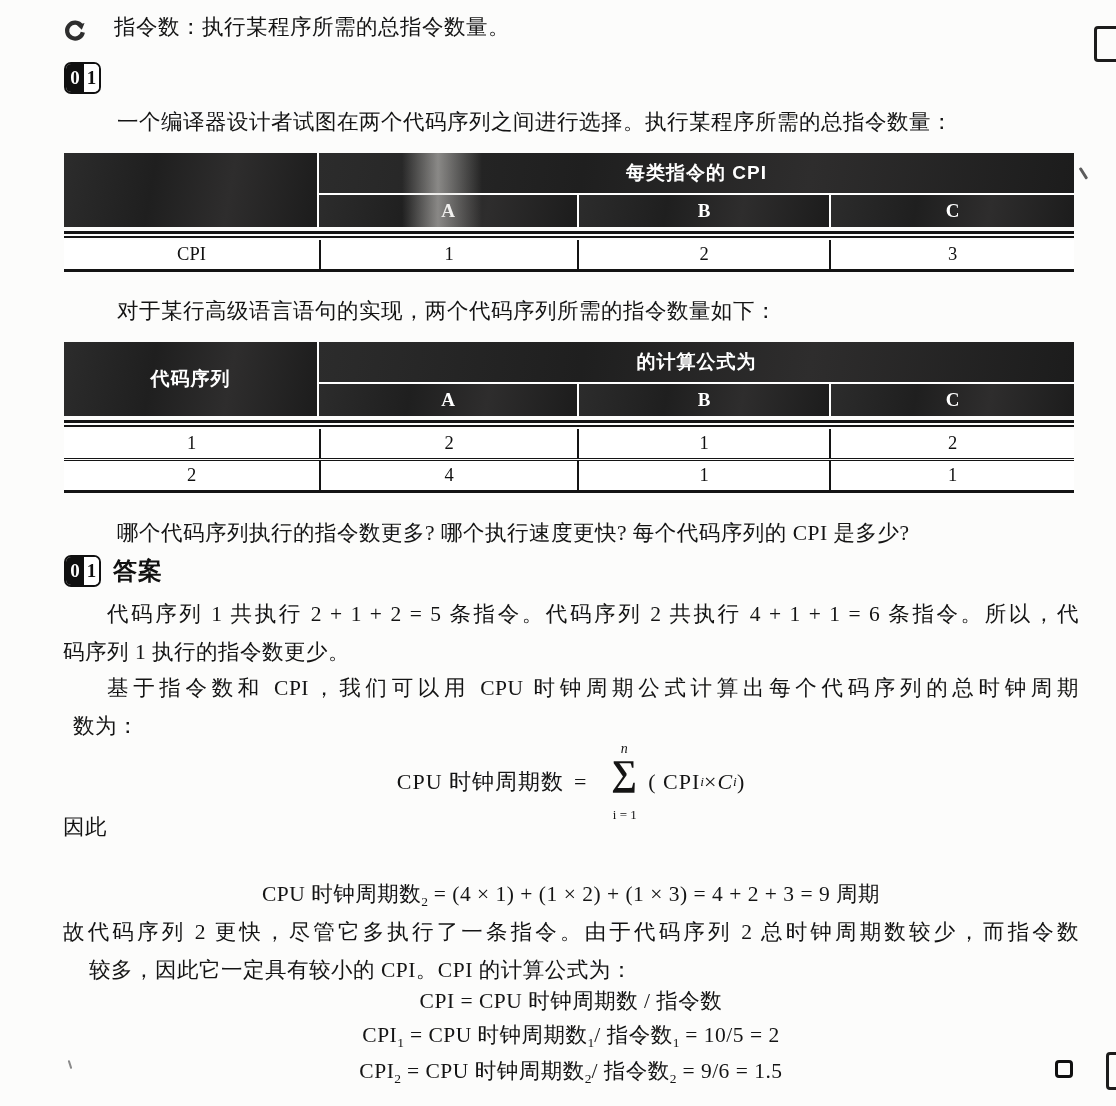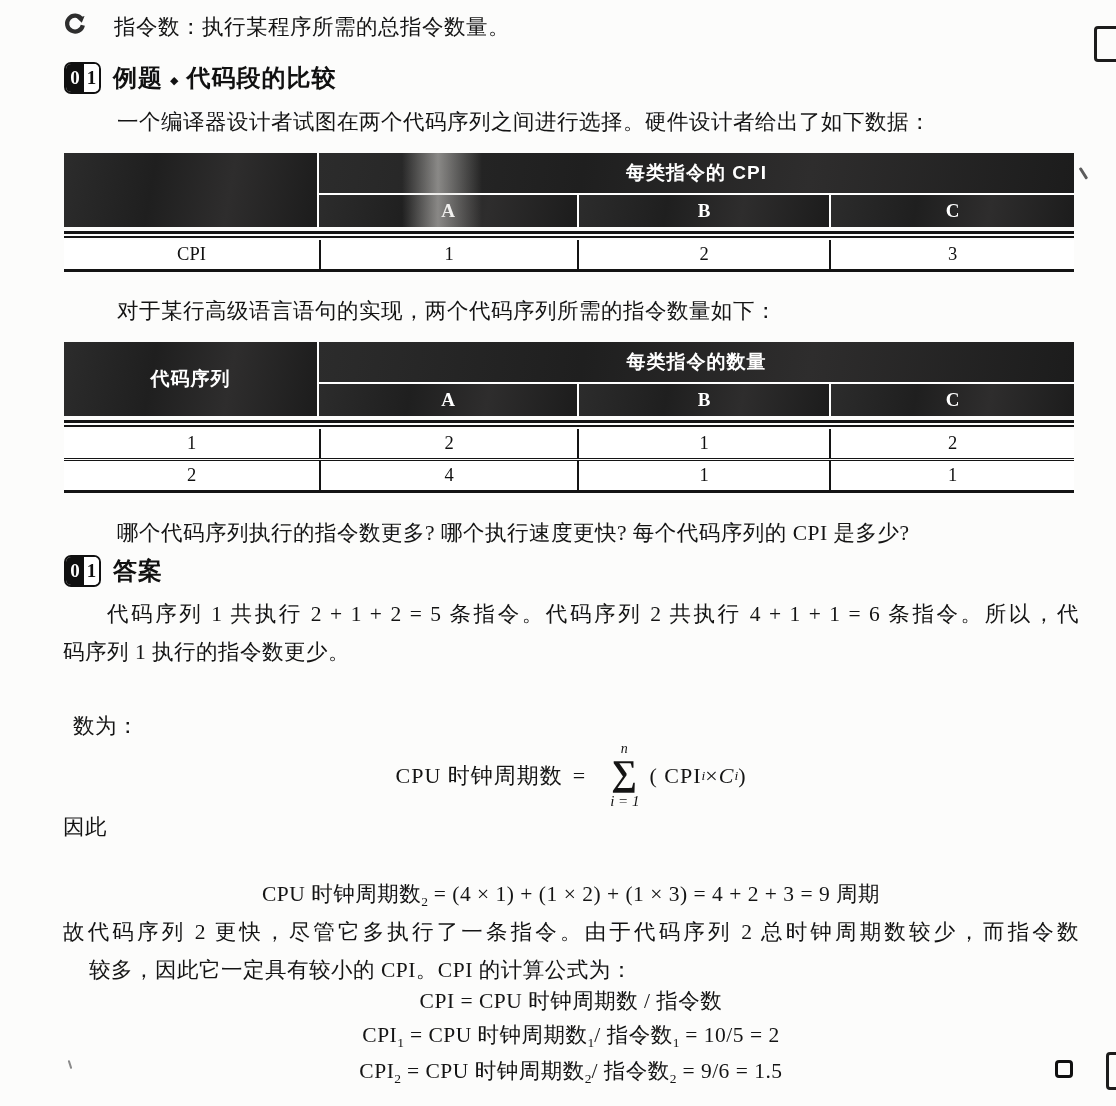--- a/index.html
+++ b/index.html
@@ -64,54 +64,53 @@
     position:absolute;top:0;width:80px;height:100%;
     background:linear-gradient(90deg,rgba(255,255,255,0),rgba(220,218,214,.55) 45%,rgba(255,255,255,0));
     pointer-events:none;
   }
 
   
   .formula-row{display:flex;align-items:center;justify-content:center;width:1016px;font-size:22px;letter-spacing:1px;}
   .sigma-stack{display:inline-flex;flex-direction:column;align-items:center;line-height:1;margin:0 10px 0 14px;}
   .sigma-top{font-size:14px;font-style:italic;margin-bottom:1px;}
   .sigma-glyph{font-size:36px;font-weight:700;line-height:0.9;}
-  .sigma-bottom{font-size:15px;margin-top:5px;font-style:italic;letter-spacing:0;}
+  .sigma-bottom{font-size:13px;margin-top:19px;letter-spacing:0;}
   .subn{font-size:13.5px;vertical-align:-5px;letter-spacing:0;}
   .ital{font-style:italic;}
   .eqline{font-size:21.5px;letter-spacing:0.5px;}
 
   
   .bracket{border:3px solid #1c1c1c;border-radius:4px;background:transparent;box-sizing:border-box;}
   .sq{border:3px solid #101010;border-radius:4px;box-sizing:border-box;}
   .tick{background:#5c5c5c;border-radius:1px;}
 </style>
 </head>
 <body>
 
 <div id="page">
 
-  <div class="abs" style="left:63px;top:12px;display:flex;align-items:flex-start;gap:28px;">
+  <div class="abs" style="left:63px;top:12px;display:flex;align-items:flex-end;gap:28px;">
     <span style="display:inline-flex;">
       <svg width="23" height="23" viewBox="0 0 24 24">
         <path d="M19.5 7.5 A8.3 8.3 0 1 0 20.7 13.8" fill="none" stroke="#2e2e2e" stroke-width="4.4"></path>
         <path d="M22.5 4.2 L19.6 11.2 L14.6 6.4 Z" fill="#2e2e2e"></path>
       </svg>
     </span>
     <span class="bodytxt serif">指令数：执行某程序所需的总指令数量。</span>
   </div>
 
   <div class="abs sec-row" style="left:64px;top:62px;">
     <span class="badge">
       <span class="bl">0</span>
       <span class="br">1</span>
     </span>
-    <span class="hei sec-title"><span>例题</span><span class="diamond">◆</span><span>代码段的比较</span></span>
-  </div>
-
-  <div class="abs bodytxt serif" style="left:117px;top:107px;">一个编译器设计者试图在两个代码序列之间进行选择。硬件设计者给出了如下数据：</div>
+  </div>
+
+  <div class="abs bodytxt serif" style="left:117px;top:107px;">一个编译器设计者试图在两个代码序列之间进行选择。执行某程序所需的总指令数量：</div>
 
   <div class="abs dtable" style="left:64px;top:153px;">
     <div class="tgrid hgrid" style="position:relative;">
       <div class="hcell corner"></div>
       <div class="hcell merged hei">
         <span class="htxt">每类指令的 CPI</span>
       </div>
       <div class="hcell subc" style="grid-column:2;">
         <span class="coltxt">A</span>
       </div>
@@ -135,21 +134,21 @@
   </div>
 
   <div class="abs bodytxt serif" style="left:117px;top:296px;">对于某行高级语言语句的实现，两个代码序列所需的指令数量如下：</div>
 
   <div class="abs dtable" style="left:64px;top:342px;">
     <div class="tgrid hgrid">
       <div class="hcell corner">
         <span class="htxt hei">代码序列</span>
       </div>
       <div class="hcell merged hei">
-        <span class="htxt">每类指令的数量</span>
+        <span class="htxt">的计算公式为</span>
       </div>
       <div class="hcell subc" style="grid-column:2;">
         <span class="coltxt">A</span>
       </div>
       <div class="hcell subc" style="grid-column:3;">
         <span class="coltxt">B</span>
       </div>
       <div class="hcell subc" style="grid-column:4;">
         <span class="coltxt">C</span>
       </div>
@@ -177,20 +176,21 @@
     <span class="badge">
       <span class="bl">0</span>
       <span class="br">1</span>
     </span>
     <span class="hei sec-title">答案</span>
   </div>
 
   <div class="abs bodytxt serif just indent" style="left:63px;top:599px;">代码序列 1 共执行 2 + 1 + 2 = 5 条指令。代码序列 2 共执行 4 + 1 + 1 = 6 条指令。所以，代</div>
   <div class="abs bodytxt serif" style="left:63px;top:637px;">码序列 1 执行的指令数更少。</div>
 
+  <div class="abs bodytxt serif just indent" style="left:63px;top:673px;">基于指令数和 CPI，我们可以用 CPU 时钟周期公式计算出每个代码序列的总时钟周期</div>
   <div class="abs bodytxt serif" style="left:73px;top:711px;">数为：</div>
 
   <div class="abs formula-row serif" style="left:63px;top:742px;">
     <span>CPU 时钟周期数</span>
     <span style="margin:0 10px;">=</span>
     <span class="sigma-stack">
       <span class="sigma-top">n</span>
       <span class="sigma-glyph">∑</span>
       <span class="sigma-bottom">i = 1</span>
     </span>

